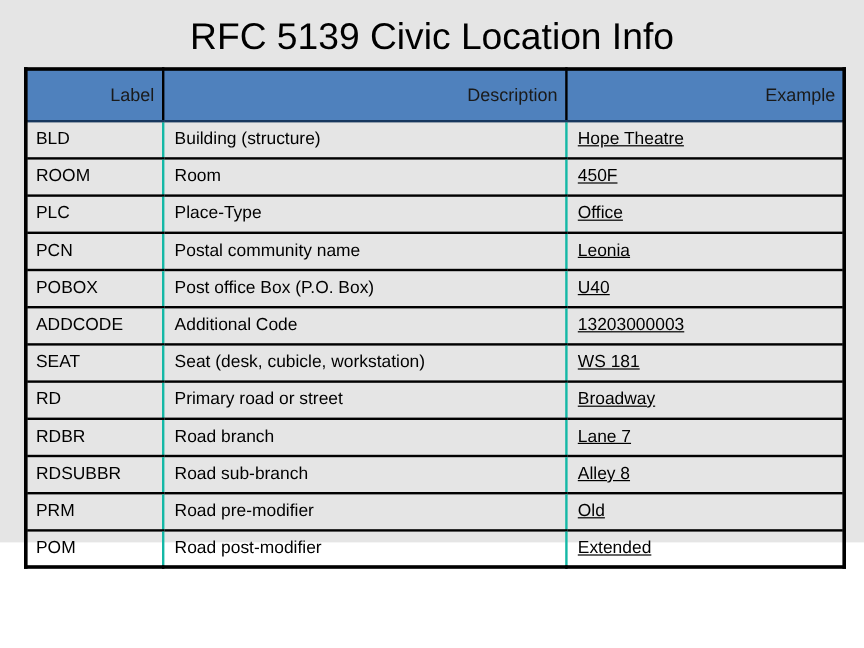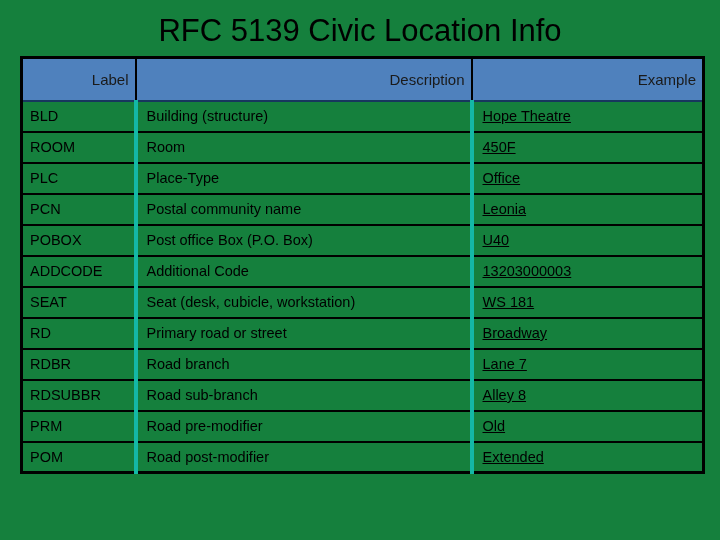--- a/index.html
+++ b/index.html
@@ -11,22 +11,22 @@
     width: 720px;
     height: 540px;
     background: #ffffff;
     font-family: "Liberation Sans", sans-serif;
     overflow: hidden;
   }
 
   .slide {
     position: relative;
     width: 720px;
-    height: 540px;
-    background: #15803d;
+    height: 452px;
+    background: #e5e5e5;
     box-sizing: border-box;
   }
 
   .slide-title {
     position: absolute;
     left: 0;
     top: 12px;
     width: 720px;
     text-align: center;
     font-size: 31px;
@@ -71,21 +71,21 @@
     box-sizing: border-box;
     vertical-align: middle;
   }
   table.civic thead th:last-child { border-right: none; padding-left: 40px; }
 
   table.civic tbody td {
     font-size: 14.5px;
     color: #000000;
     height: 31px;
     padding: 0 0 0 8px;
-    border-right: 4px solid #14b8a6;
+    border-right: 2px solid #14b8a6;
     border-bottom: 2px solid #000000;
     box-sizing: border-box;
     vertical-align: middle;
     white-space: nowrap;
     overflow: hidden;
   }
   table.civic tbody td:last-child { border-right: none; text-decoration: underline; }
   table.civic tbody tr:last-child td { border-bottom: none; }
 
   table.civic tbody td.col-label { padding-left: 7px; }

